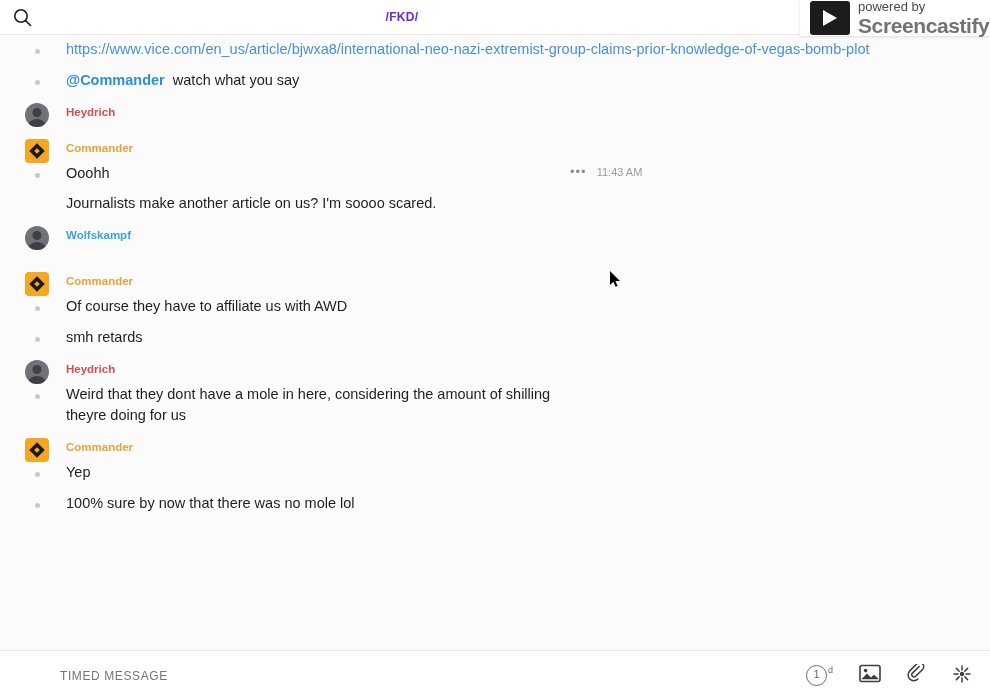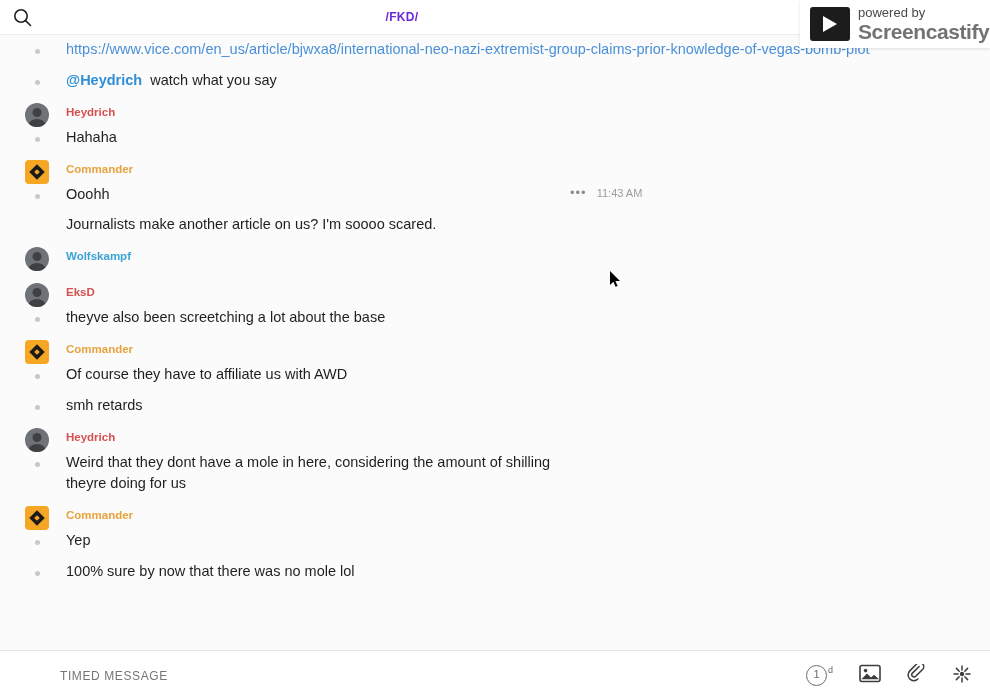--- a/index.html
+++ b/index.html
@@ -210,21 +210,21 @@
     z-index: 20;
     pointer-events: none;
   }
 
   
   .badge {
     position: absolute;
     right: 0;
     top: 0;
     width: 190px;
-    height: 48px;
+    height: 36px;
     background: #ffffff;
     display: flex;
     align-items: center;
     gap: 8px;
     padding: 0 18px 0 10px;
     box-sizing: border-box;
     z-index: 30;
     box-shadow: 0 1px 3px rgba(0,0,0,.12);
   }
   .badge-logo {
@@ -366,41 +366,33 @@
       </div>
     </div>
     <div class="msg-spacer"></div>
 
     <div class="msg-group">
       <div class="msg-row">
         <div class="gutter">
             <div class="bullet"></div>
           </div>
         <div class="content">
-          <div class="text"><span class="mention">@Heydrich</span>&nbsp; <span>watch what you say</span></div>
+          <div class="text"><span class="mention">@Commander</span>&nbsp; <span>watch what you say</span></div>
         </div>
       </div>
     </div>
     <div class="msg-spacer"></div>
 
     <div class="msg-group">
       <div class="msg-row">
         <div class="gutter">
             <div class="avatar dark"></div>
           </div>
         <div class="content">
           <div class="author" style="color:#d94f4f">Heydrich</div>
-        </div>
-      </div>
-      <div class="msg-row">
-        <div class="gutter">
-            <div class="bullet"></div>
-          </div>
-        <div class="content">
-          <div class="text">Hahaha</div>
         </div>
       </div>
     </div>
     <div class="msg-spacer"></div>
 
     <div class="msg-group">
       <div class="msg-row">
         <div class="gutter">
             <div class="avatar diamond"></div>
           </div>
@@ -434,38 +426,20 @@
         <div class="gutter">
             <div class="avatar dark"></div>
           </div>
         <div class="content">
           <div class="author" style="color:#3ba2d6">Wolfskampf</div>
         </div>
       </div>
     </div>
     <div class="msg-spacer"></div>
 
-    <div class="msg-group">
-      <div class="msg-row">
-        <div class="gutter">
-            <div class="avatar dark"></div>
-          </div>
-        <div class="content">
-          <div class="author" style="color:#d94f4f">EksD</div>
-        </div>
-      </div>
-      <div class="msg-row">
-        <div class="gutter">
-            <div class="bullet"></div>
-          </div>
-        <div class="content">
-          <div class="text">theyve also been screetching a lot about the base</div>
-        </div>
-      </div>
-    </div>
     <div class="msg-spacer"></div>
 
     <div class="msg-group">
       <div class="msg-row">
         <div class="gutter">
             <div class="avatar diamond"></div>
           </div>
         <div class="content">
           <div class="author" style="color:#e8a33d">Commander</div>
         </div>

